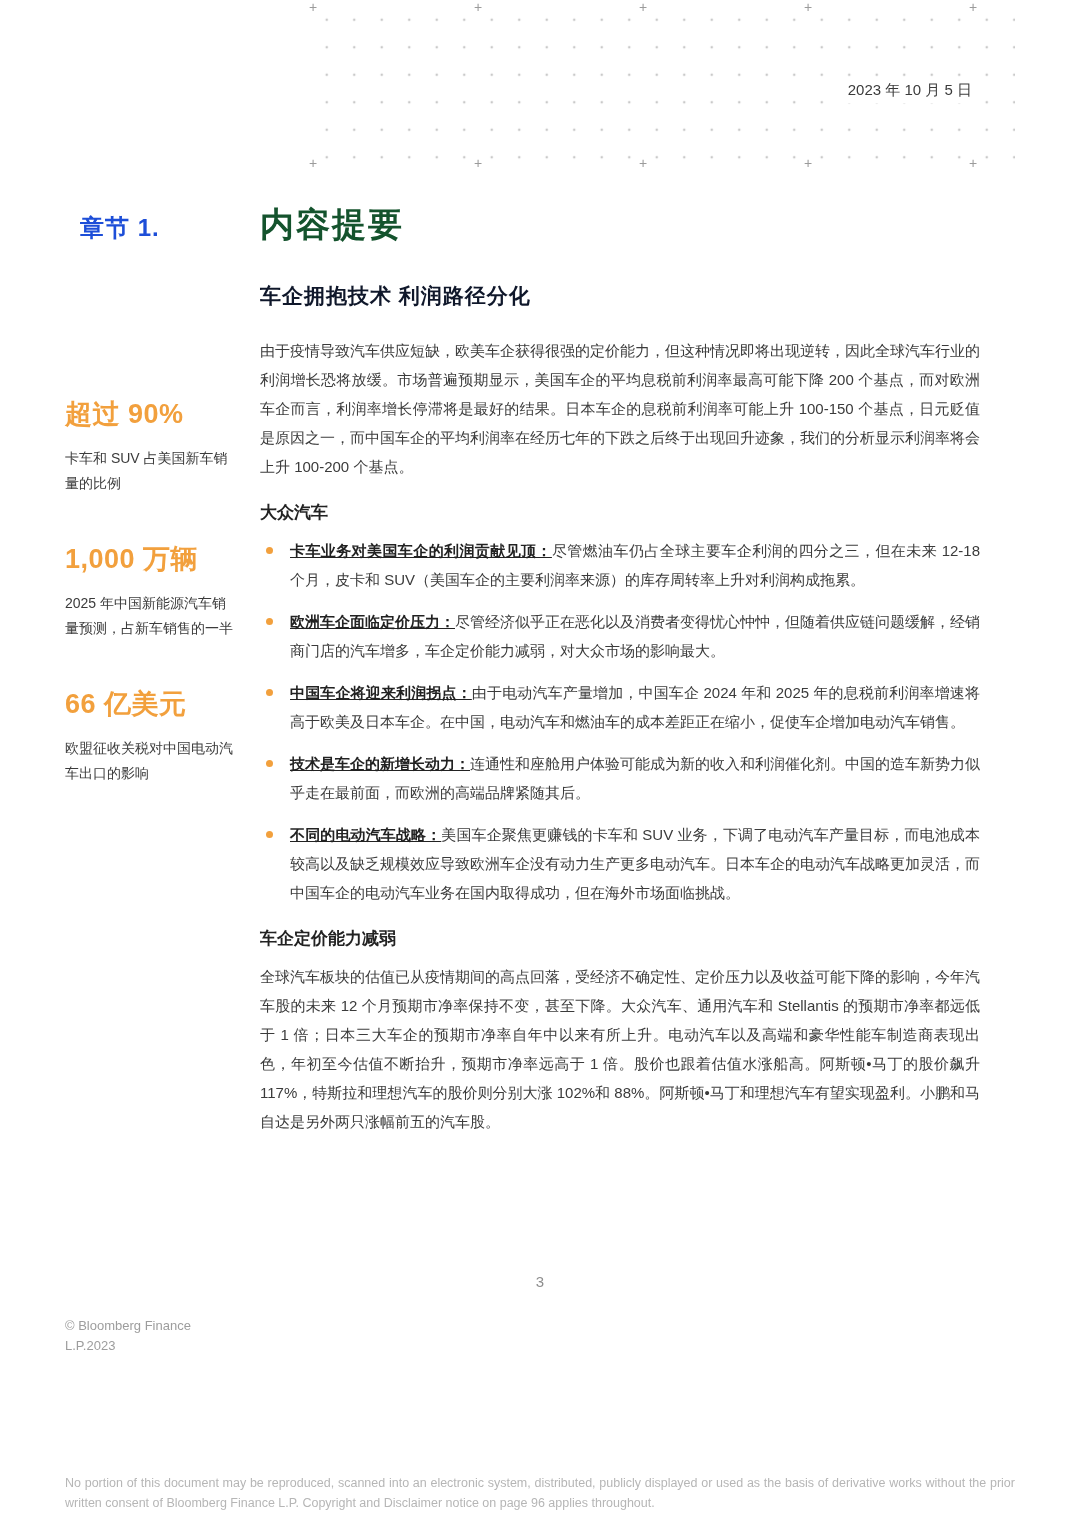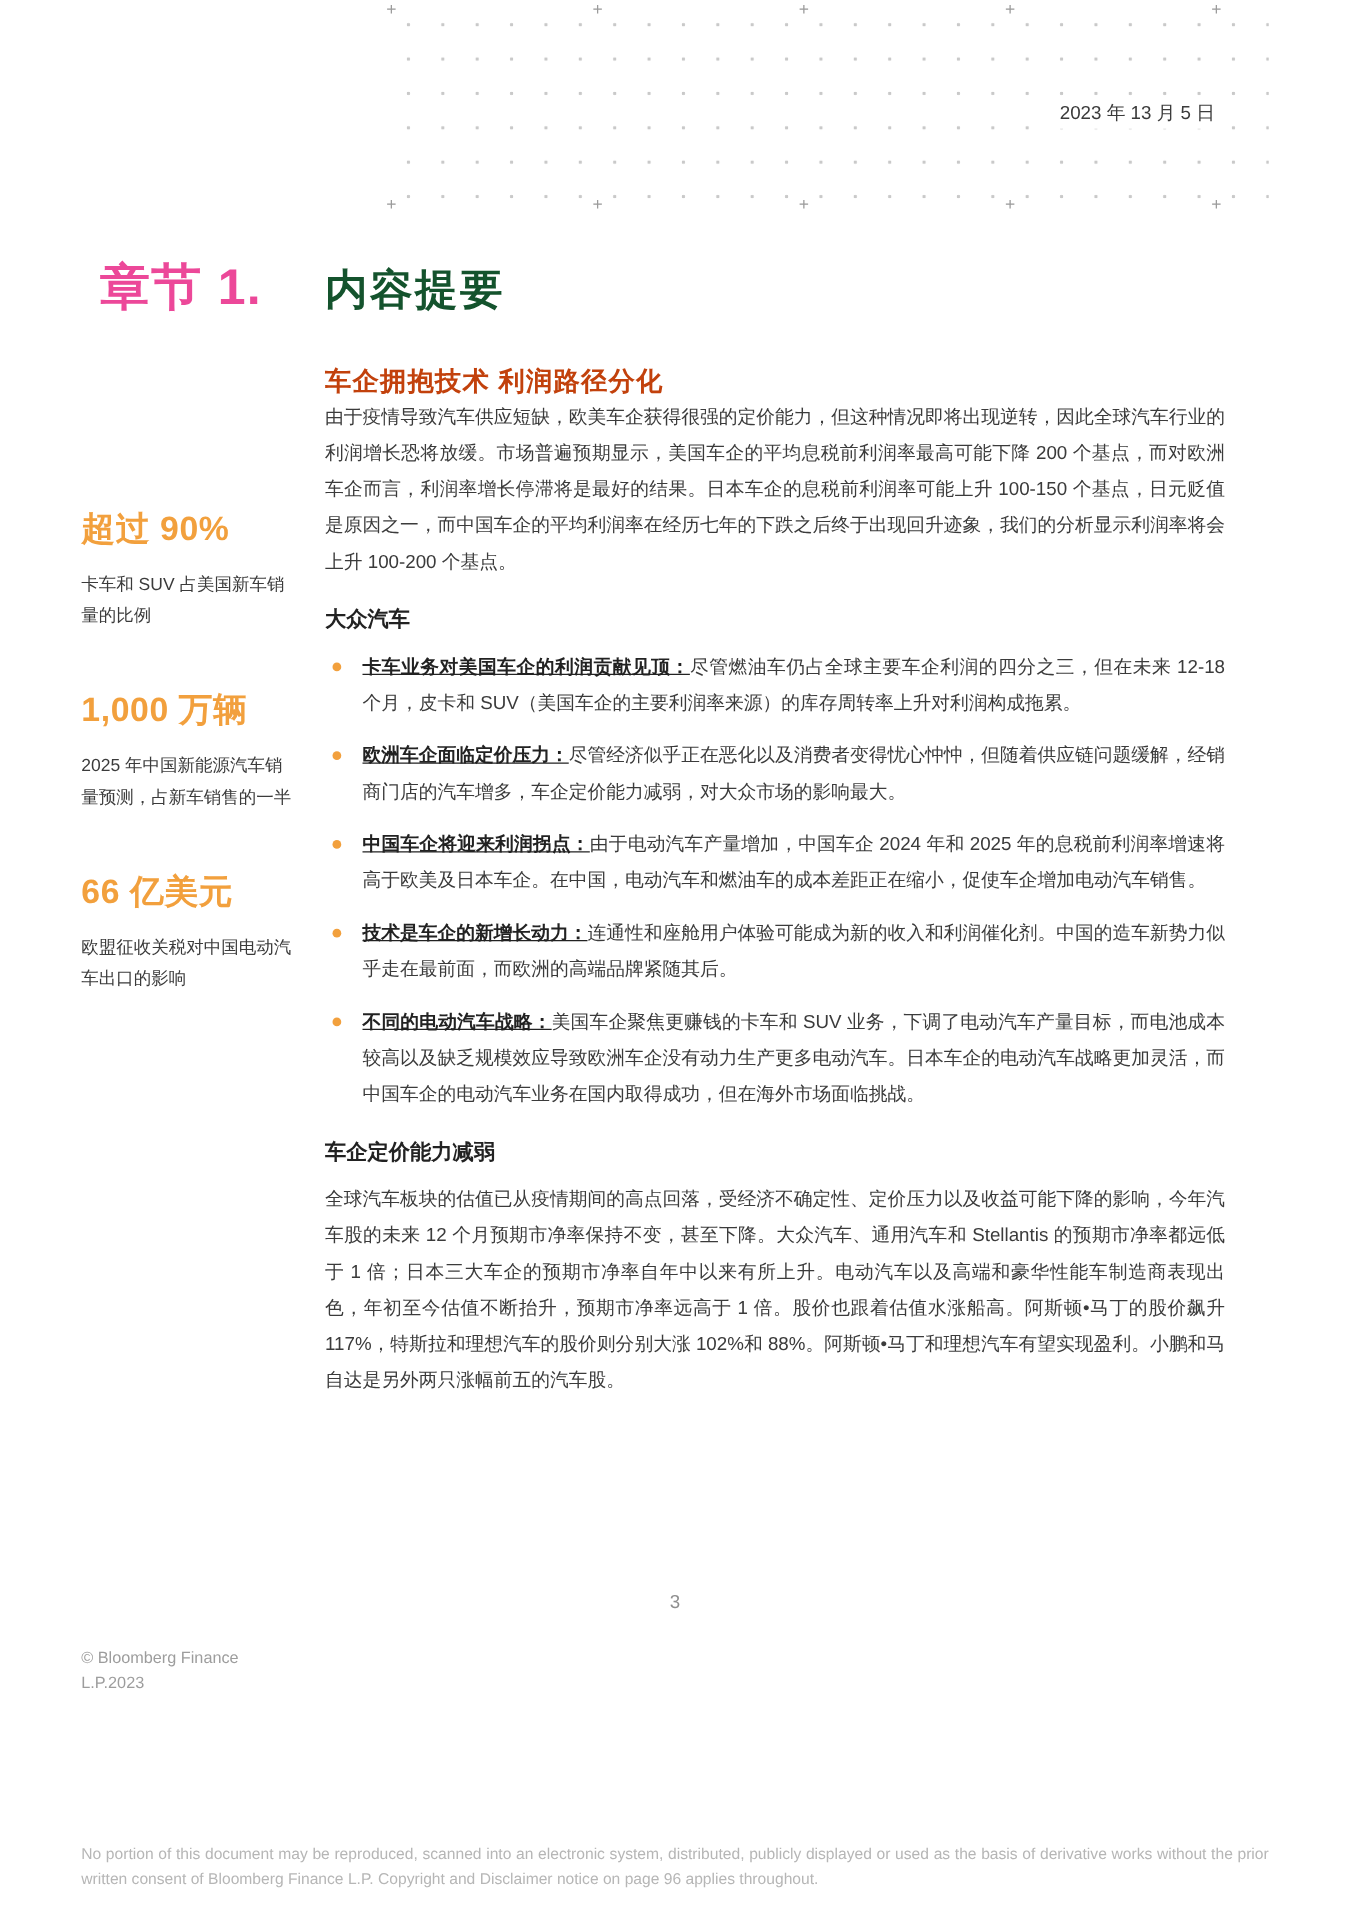--- a/index.html
+++ b/index.html
@@ -42,23 +42,23 @@
     padding: 3px 10px;
   }
 
   .title-row {
     display: flex;
     align-items: baseline;
     padding: 202px 100px 0 80px;
   }
   .chapter {
     width: 180px;
-    font-size: 40px;
-    font-weight: 700;
-    color: #ec4899;
+    font-size: 24px;
+    font-weight: 700;
+    color: #1d4ed8;
     letter-spacing: 1px;
   }
   .page-title {
     font-size: 34px;
     font-weight: 700;
     color: #14532d;
     letter-spacing: 2px;
     text-align: right;
   }
 
@@ -82,24 +82,25 @@
   }
   .stat-caption {
     margin-top: 14px;
     font-size: 14px;
     line-height: 1.75;
     color: #3b3b3b;
   }
 
   .main { flex: 1; }
   .subtitle {
-    color: #c2410c;
+    color: #0f172a;
     font-size: 21px;
     font-weight: 700;
     letter-spacing: 1px;
+    margin-bottom: 26px;
   }
   .para {
     font-size: 15px;
     line-height: 29px;
     text-align: justify;
     color: #3b3b3b;
   }
   .section-heading {
     font-size: 17px;
     font-weight: 700;
@@ -169,21 +170,21 @@
       <span class="plus" style="left: 334px; top: 0px;">+</span>
       <span class="plus" style="left: 499px; top: 0px;">+</span>
       <span class="plus" style="left: 664px; top: 0px;">+</span>
       <span class="plus" style="left: 4px; top: 156px;">+</span>
       <span class="plus" style="left: 169px; top: 156px;">+</span>
       <span class="plus" style="left: 334px; top: 156px;">+</span>
       <span class="plus" style="left: 499px; top: 156px;">+</span>
       <span class="plus" style="left: 664px; top: 156px;">+</span>
     </div>
 
-  <div class="report-date">2023 年 13 月 5 日</div>
+  <div class="report-date">2023 年 10 月 5 日</div>
 
   <div class="title-row">
     <div class="chapter">章节 1.</div>
     <h1 class="page-title">内容提要</h1>
   </div>
 
   <div class="content">
 
     <aside class="sidebar">
       <div class="stat">

